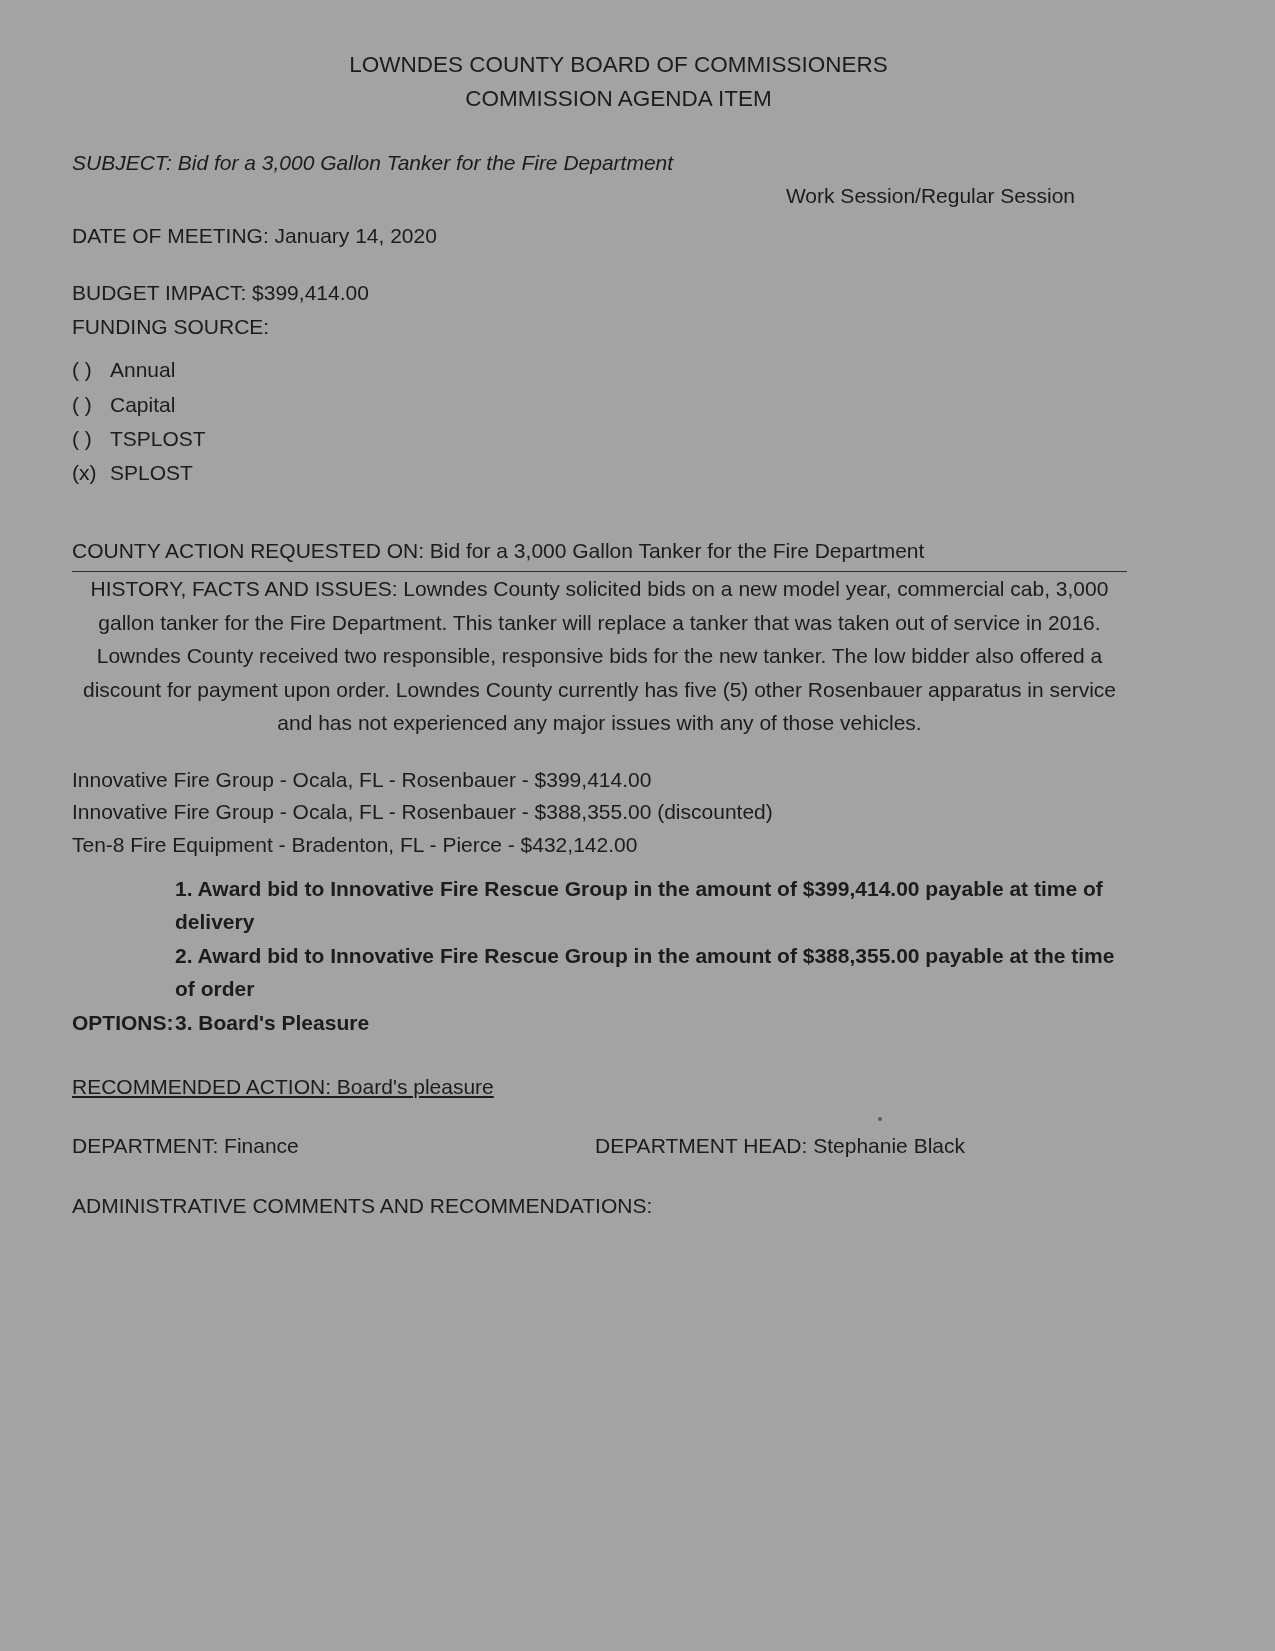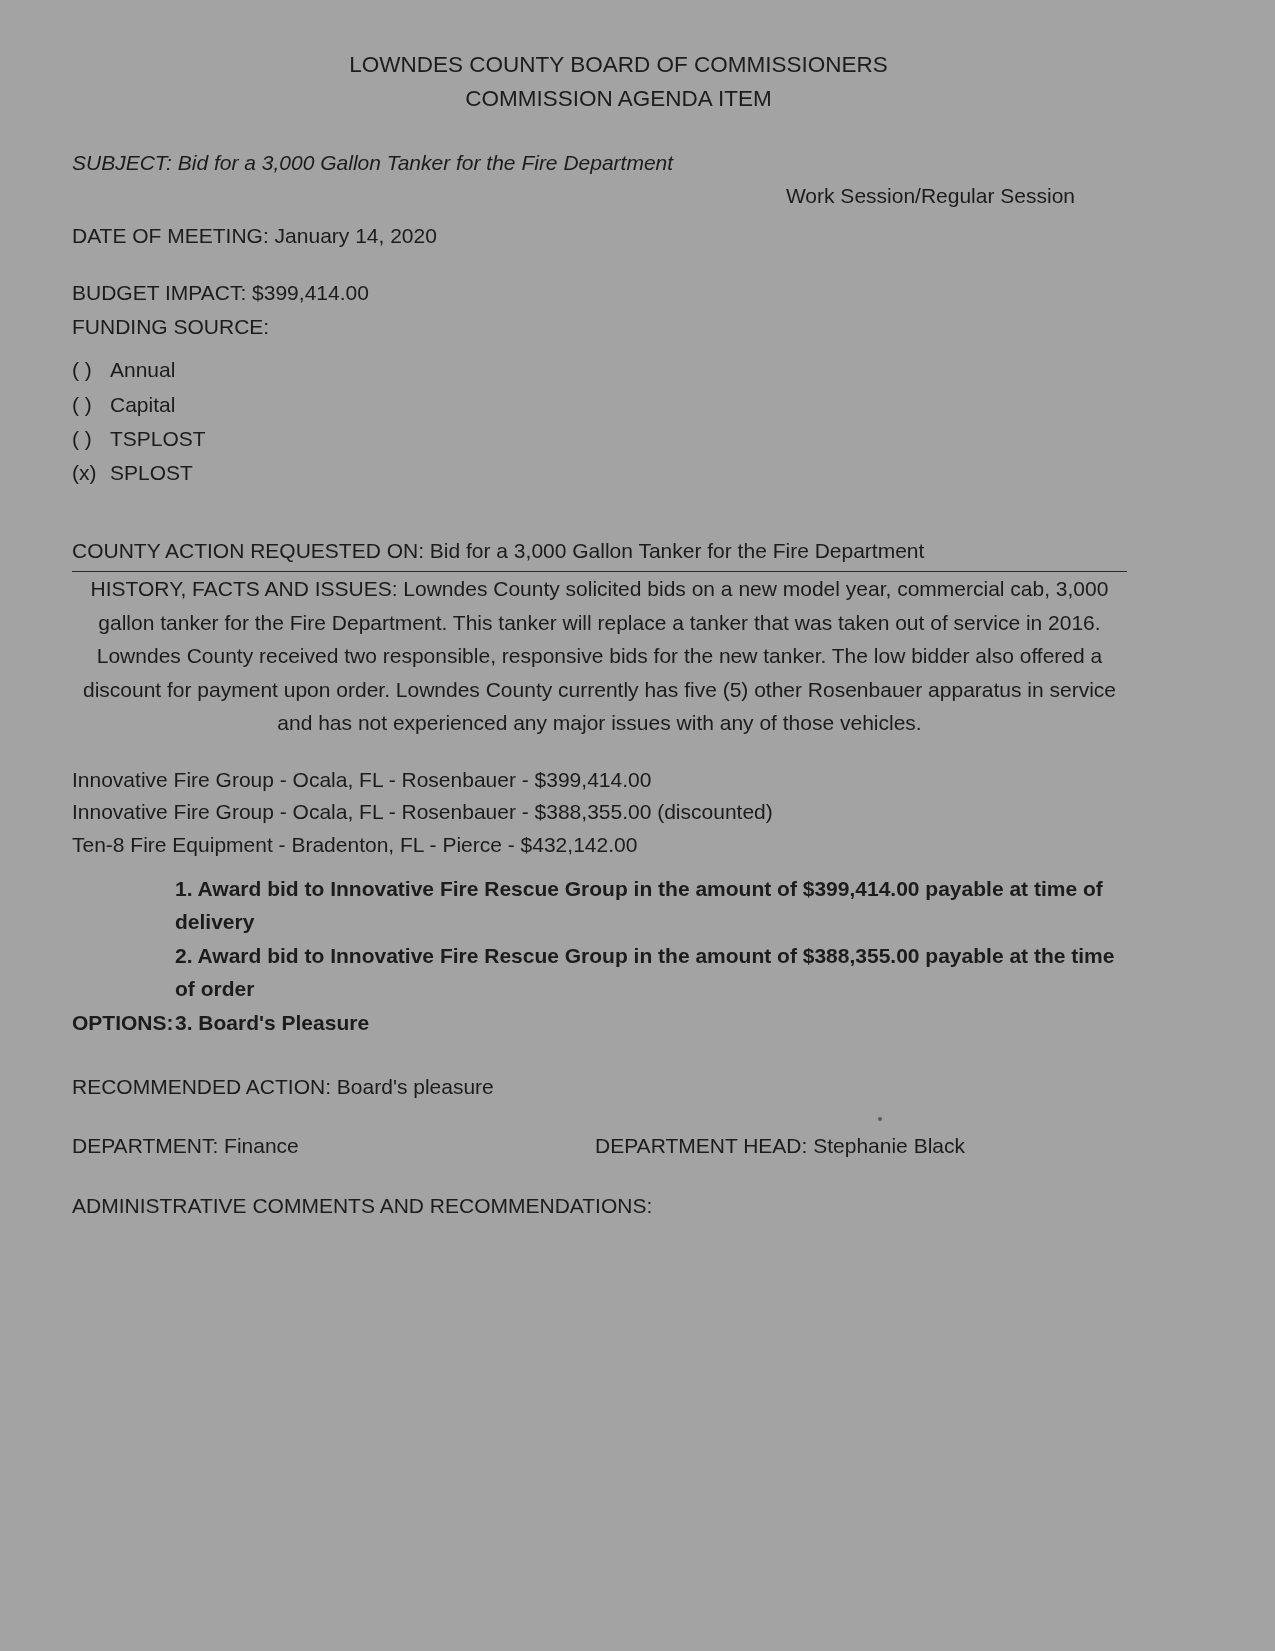--- a/index.html
+++ b/index.html
@@ -55,21 +55,21 @@
   .options-label {
     display: inline-block;
     width: 103px;
     flex: 0 0 103px;
   }
   .options-list {
     flex: 1 1 auto;
     max-width: 950px;
   }
   .option-item { }
-  .recommended-line { margin-top: 30px; }
+  .recommended-line { margin-top: 30px; text-decoration: underline; }
   .dept-row {
     margin-top: 26px;
     position: relative;
   }
   .dept-left { display: inline-block; width: 523px; }
   .u { text-underline-offset: 3px; }
   .admin-line { margin-top: 26px; }
   .speck {
     position: absolute;
     left: 878px;

